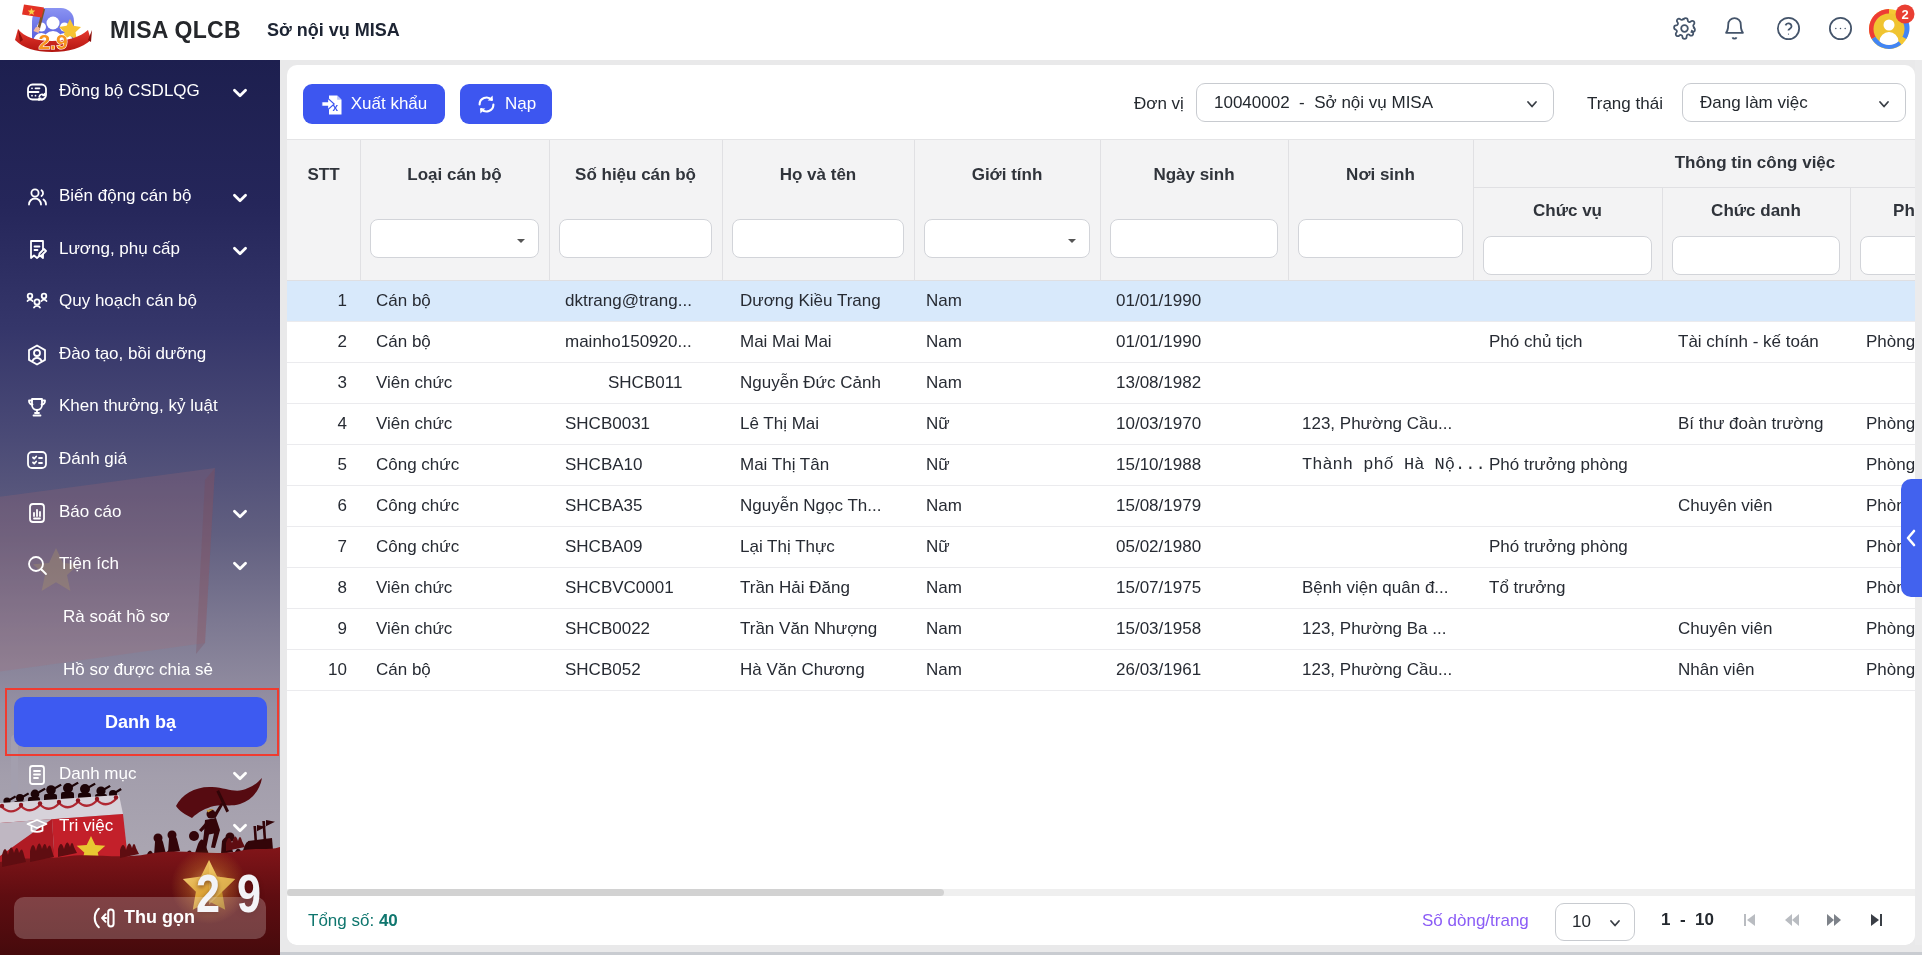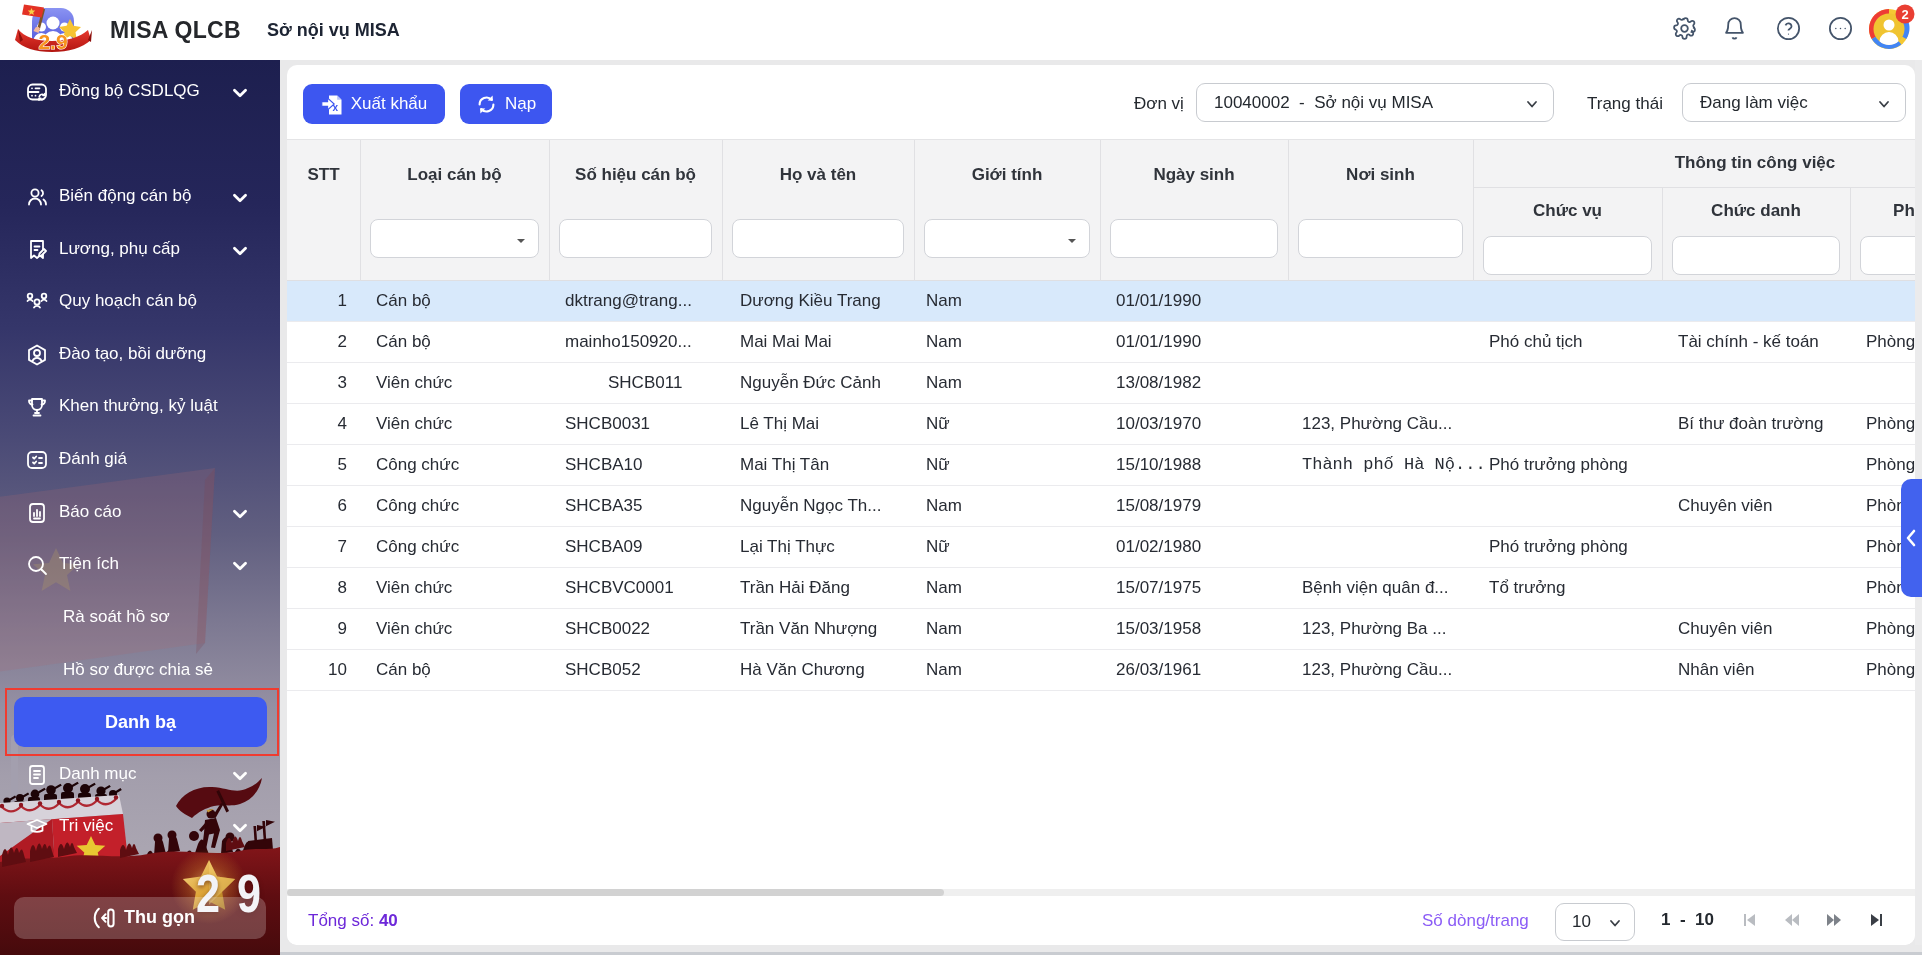--- a/index.html
+++ b/index.html
@@ -51,21 +51,21 @@
 .row.sel1 { background:#d8e9fb; }
 .cell { position:absolute; top:10px; font-size:17px; color:#272b33; white-space:nowrap; }
 .stt { position:absolute; top:10px; font-size:17px; color:#272b33; text-align:right; width:40px; }
 
 
 #hscroll { position:absolute; left:0px; top:824px; width:1628px; height:7px; background:#efefef; }
 #hthumb { position:absolute; left:0px; top:824px; width:657px; height:7px; background:#d2d2d2; border-radius:4px; }
 
 
 #foot { position:absolute; left:0; top:832px; width:1628px; height:48px; background:#fff; border-radius:0 0 10px 10px; }
-#foot .tot { position:absolute; left:21px; top:14px; font-size:17px; color:#6d28d9; }
+#foot .tot { position:absolute; left:21px; top:14px; font-size:17px; color:#0f766e; }
 #pagesel { position:absolute; left:1268px; top:6px; width:80px; height:38px; border:1px solid #c8cbd0; border-radius:9px; }
 
 
 #sidetab { position:absolute; left:1901px; top:479px; width:21px; height:118px; background:#4262ee; border-radius:10px 0 0 10px; z-index:6; }
 #rightstrip { position:absolute; left:1915px; top:60px; width:7px; height:895px; background:#ebebec; }
 #botstrip1 { position:absolute; left:280px; top:945px; width:1642px; height:7px; background:#e9e9ea; }
 #botstrip2 { position:absolute; left:280px; top:952px; width:1642px; height:3px; background:#c9ccd1; }
 </style>
 </head>
 <body>
@@ -508,21 +508,21 @@
         <div class="cell" style="left:829px;">15/08/1979</div>
         <div class="cell" style="left:1391px;">Chuyên viên</div>
         <div class="cell" style="left:1579px;">Phòng Tài chính</div>
       </div>
       <div class="row" style="top:462px;">
         <div class="stt" style="left:20px;">7</div>
         <div class="cell" style="left:89px;">Công chức</div>
         <div class="cell" style="left:278px;">SHCBA09</div>
         <div class="cell" style="left:453px;">Lại Thị Thực</div>
         <div class="cell" style="left:639px;">Nữ</div>
-        <div class="cell" style="left:829px;">01/02/1980</div>
+        <div class="cell" style="left:829px;">05/02/1980</div>
         <div class="cell" style="left:1202px;">Phó trưởng phòng</div>
         <div class="cell" style="left:1579px;">Phòng Tài chính</div>
       </div>
       <div class="row" style="top:503px;">
         <div class="stt" style="left:20px;">8</div>
         <div class="cell" style="left:89px;">Viên chức</div>
         <div class="cell" style="left:278px;">SHCBVC0001</div>
         <div class="cell" style="left:453px;">Trần Hải Đăng</div>
         <div class="cell" style="left:639px;">Nam</div>
         <div class="cell" style="left:829px;">15/07/1975</div>

